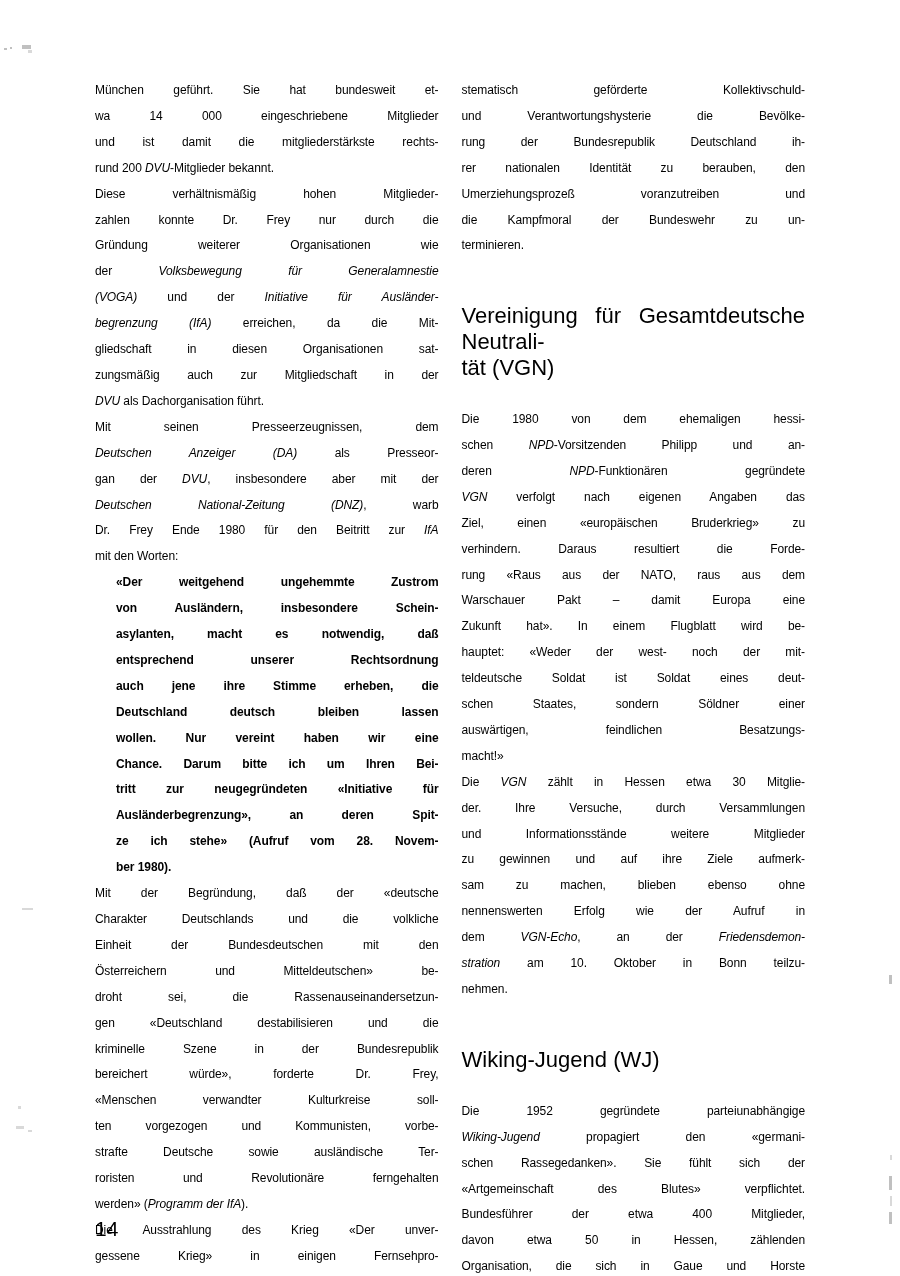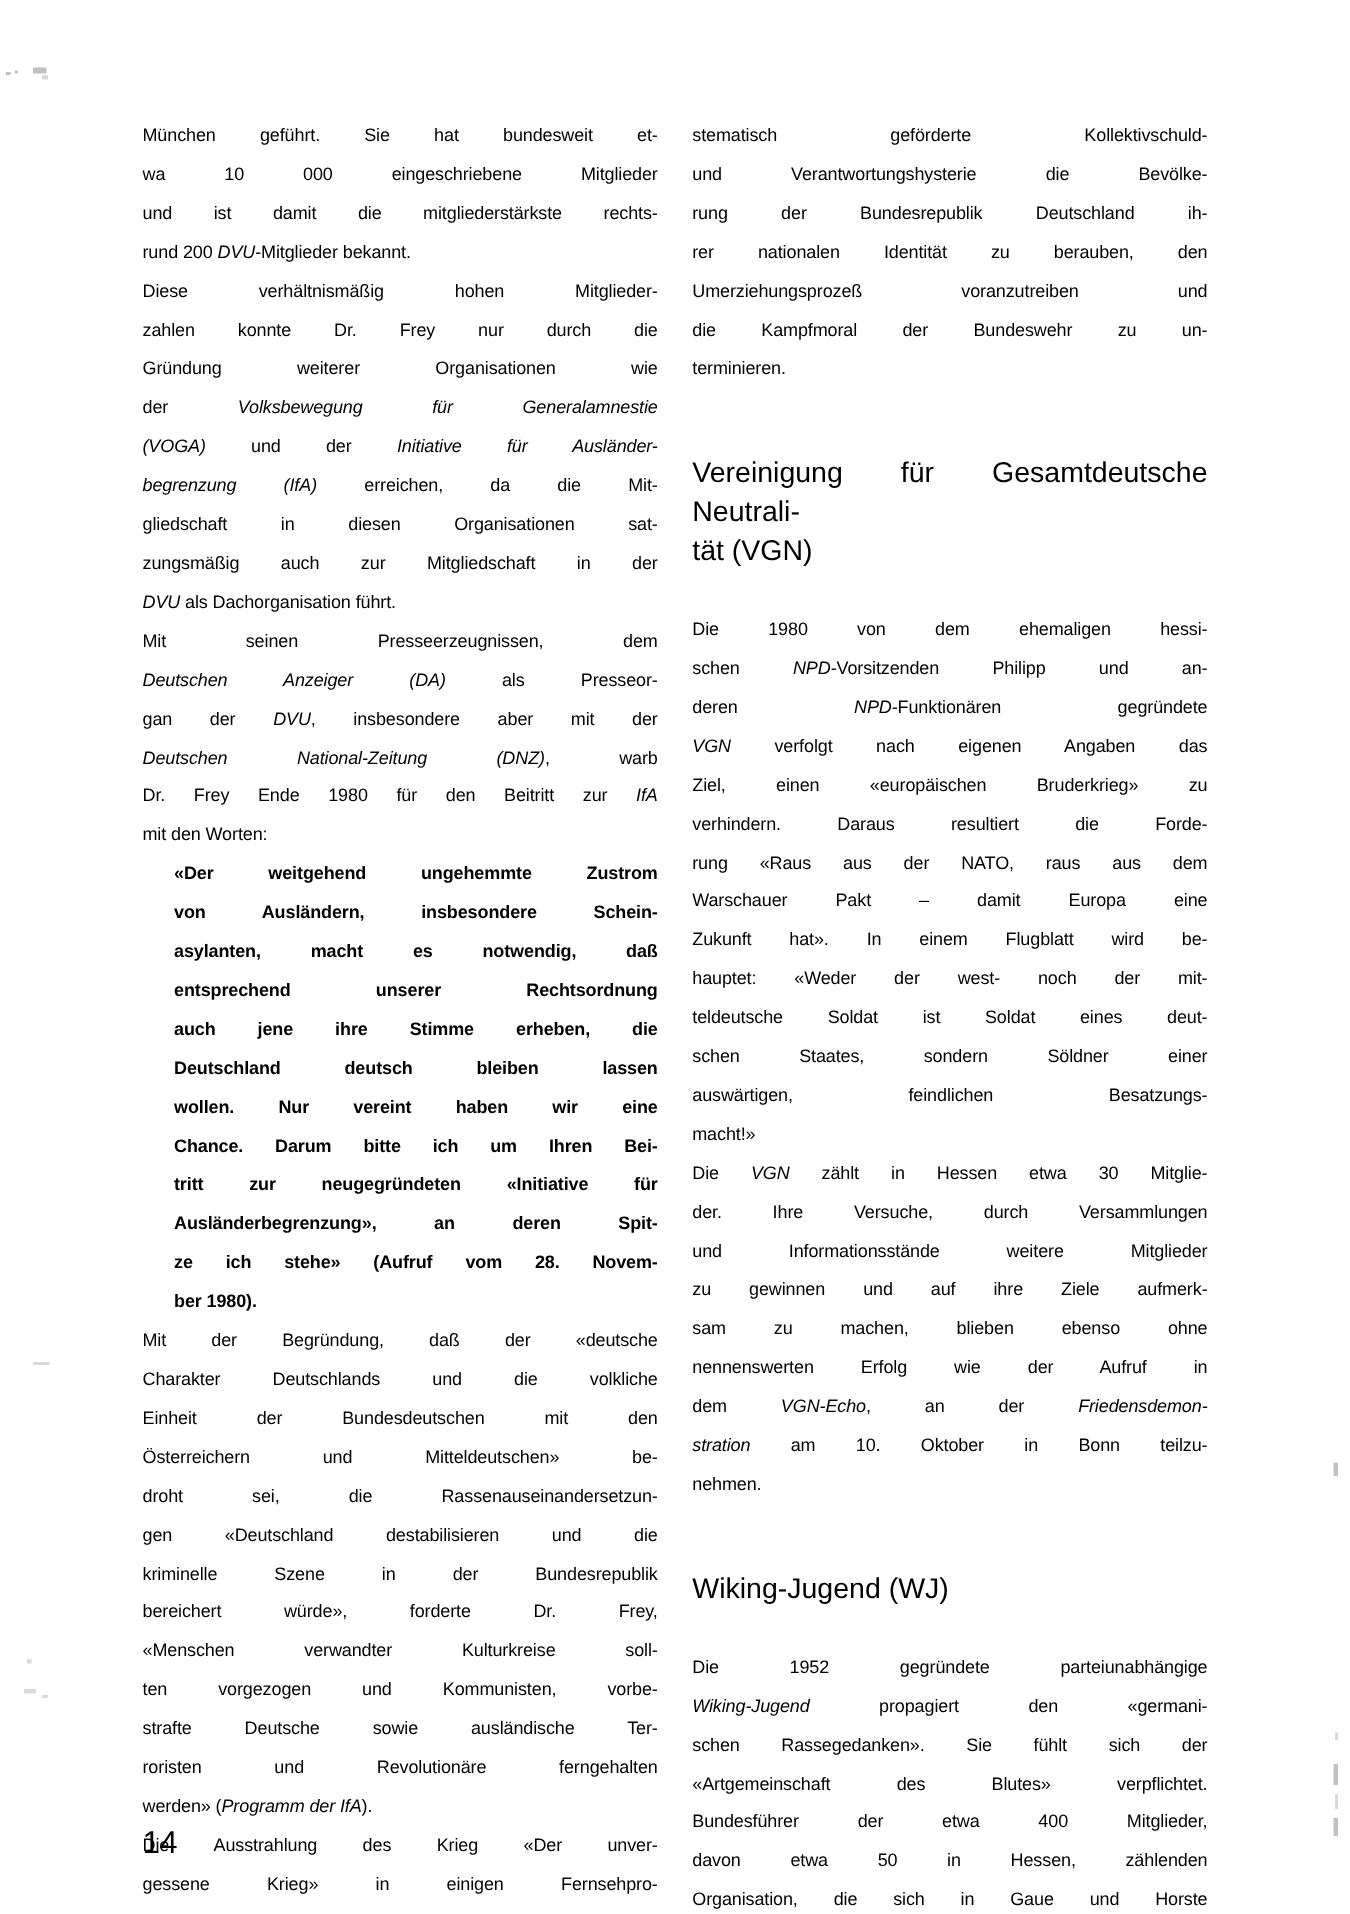--- a/index.html
+++ b/index.html
@@ -60,21 +60,21 @@
   }
   .line.last {
     text-align-last: left;
   }
   .quote {
     padding-left: 21px;
     font-weight: bold;
   }
   .heading {
     margin: 0;
-    font-size: 19px;
+    font-size: 22px;
     line-height: 25.9px;
     font-weight: normal;
     text-align: left;
   }
   .gap-before-heading { height: 44px; }
   .gap-after-heading  { height: 26px; }
 
   i { font-style: italic; margin-top: 15px; }
 
   .page-number {
@@ -99,21 +99,21 @@
   <div class="speckle" style="left:16px; top:1126px;width:8px;  height:3px;"></div>
   <div class="speckle" style="left:28px; top:1130px;width:4px;  height:2px;"></div>
   <div class="speckle dark" style="left:889px;top:975px; width:3px;  height:9px;"></div>
   <div class="speckle" style="left:890px;top:1155px;width:2px;  height:5px;"></div>
   <div class="speckle dark" style="left:889px;top:1176px;width:3px;  height:14px;"></div>
   <div class="speckle" style="left:890px;top:1196px;width:2px;  height:10px;"></div>
   <div class="speckle dark" style="left:889px;top:1212px;width:3px;  height:12px;"></div>
 
   <div class="columns">
     <div class="col" id="left-col">
-        <p class="p"><span class="line">München geführt. Sie hat bundesweit et-</span><span class="line">wa 10 000 eingeschriebene Mitglieder</span><span class="line">und ist damit die mitgliederstärkste rechts-</span><span class="line last">rund 200 <i>DVU</i>-Mitglieder bekannt.</span></p>
+        <p class="p"><span class="line">München geführt. Sie hat bundesweit et-</span><span class="line">wa 14 000 eingeschriebene Mitglieder</span><span class="line">und ist damit die mitgliederstärkste rechts-</span><span class="line last">rund 200 <i>DVU</i>-Mitglieder bekannt.</span></p>
         <p class="p"><span class="line">Diese verhältnismäßig hohen Mitglieder-</span><span class="line">zahlen konnte Dr. Frey nur durch die</span><span class="line">Gründung weiterer Organisationen wie</span><span class="line">der <i>Volksbewegung für Generalamnestie</i></span><span class="line"><i>(VOGA)</i> und der <i>Initiative für Ausländer-</i></span><span class="line"><i>begrenzung (IfA)</i> erreichen, da die Mit-</span><span class="line">gliedschaft in diesen Organisationen sat-</span><span class="line">zungsmäßig auch zur Mitgliedschaft in der</span><span class="line last"><i>DVU</i> als Dachorganisation führt.</span></p>
         <p class="p"><span class="line">Mit seinen Presseerzeugnissen, dem</span><span class="line"><i>Deutschen Anzeiger (DA)</i> als Presseor-</span><span class="line">gan der <i>DVU</i>, insbesondere aber mit der</span><span class="line"><i>Deutschen National-Zeitung (DNZ)</i>, warb</span><span class="line">Dr. Frey Ende 1980 für den Beitritt zur <i>IfA</i></span><span class="line last">mit den Worten:</span></p>
         <p class="p quote"><span class="line">«Der weitgehend ungehemmte Zustrom</span><span class="line">von Ausländern, insbesondere Schein-</span><span class="line">asylanten, macht es notwendig, daß</span><span class="line">entsprechend unserer Rechtsordnung</span><span class="line">auch jene ihre Stimme erheben, die</span><span class="line">Deutschland deutsch bleiben lassen</span><span class="line">wollen. Nur vereint haben wir eine</span><span class="line">Chance. Darum bitte ich um Ihren Bei-</span><span class="line">tritt zur neugegründeten «Initiative für</span><span class="line">Ausländerbegrenzung», an deren Spit-</span><span class="line">ze ich stehe» (Aufruf vom 28. Novem-</span><span class="line last">ber 1980).</span></p>
         <p class="p"><span class="line">Mit der Begründung, daß der «deutsche</span><span class="line">Charakter Deutschlands und die volkliche</span><span class="line">Einheit der Bundesdeutschen mit den</span><span class="line">Österreichern und Mitteldeutschen» be-</span><span class="line">droht sei, die Rassenauseinandersetzun-</span><span class="line">gen «Deutschland destabilisieren und die</span><span class="line">kriminelle Szene in der Bundesrepublik</span><span class="line">bereichert würde», forderte Dr. Frey,</span><span class="line">«Menschen verwandter Kulturkreise soll-</span><span class="line">ten vorgezogen und Kommunisten, vorbe-</span><span class="line">strafte Deutsche sowie ausländische Ter-</span><span class="line">roristen und Revolutionäre ferngehalten</span><span class="line last">werden» (<i>Programm der IfA</i>).</span></p>
         <p class="p"><span class="line">Die Ausstrahlung des Krieg «Der unver-</span><span class="line">gessene Krieg» in einigen Fernsehpro-</span></p>
       </div>
     <div class="col" id="right-col">
         <p class="p"><span class="line">stematisch geförderte Kollektivschuld-</span><span class="line">und Verantwortungshysterie die Bevölke-</span><span class="line">rung der Bundesrepublik Deutschland ih-</span><span class="line">rer nationalen Identität zu berauben, den</span><span class="line">Umerziehungsprozeß voranzutreiben und</span><span class="line">die Kampfmoral der Bundeswehr zu un-</span><span class="line last">terminieren.</span></p>
         <div class="gap-before-heading"></div>
         <h2 class="heading">

